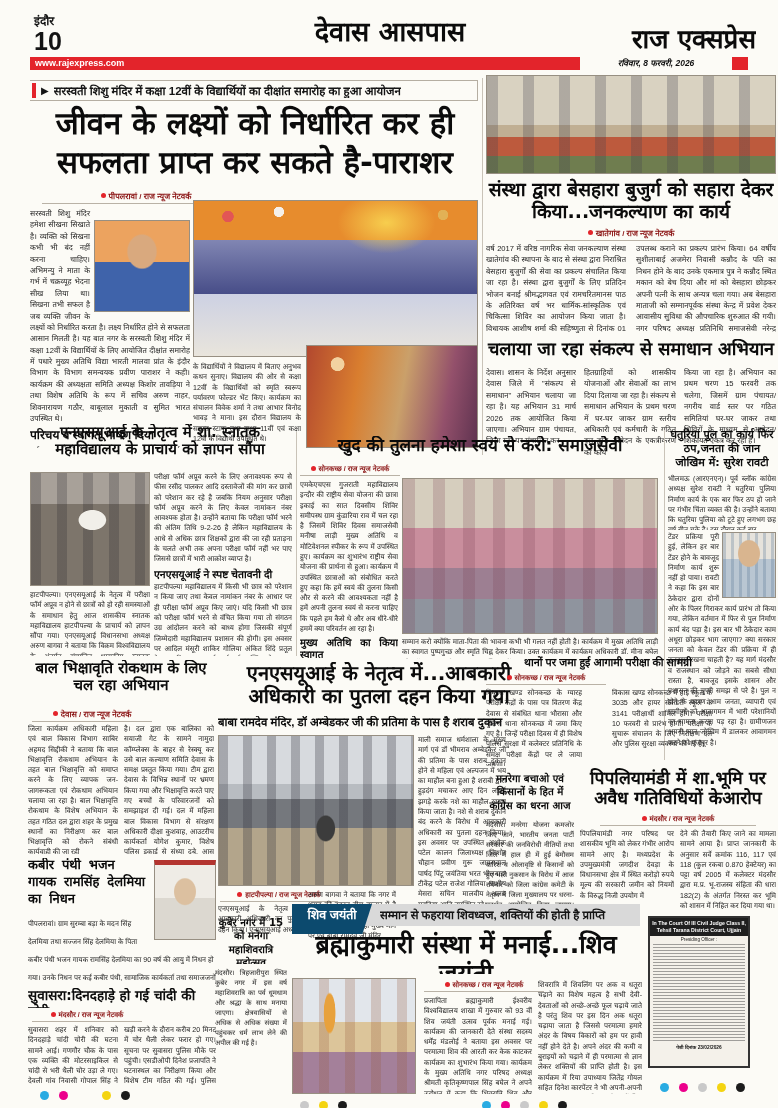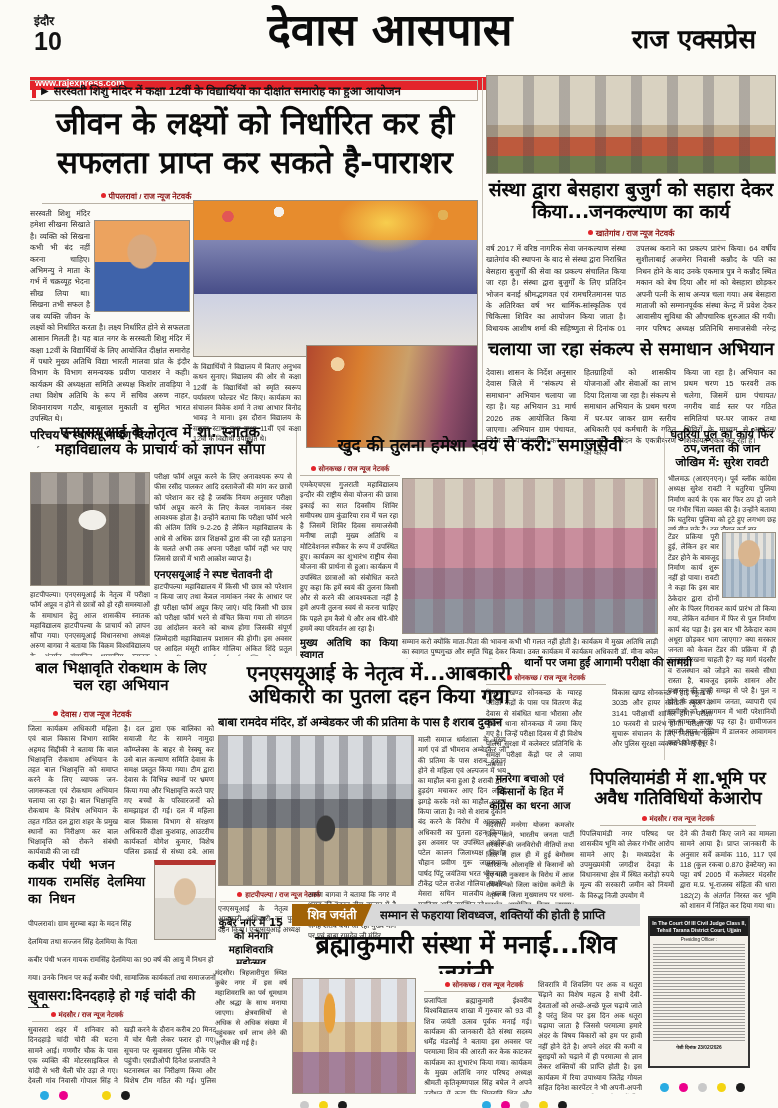--- a/index.html
+++ b/index.html
@@ -62,24 +62,24 @@
 </style>
 </head>
 <body>
 
 <div class="page">
 
   <div class="abs" style="left:34px;top:12px;width:90px;">
     <div style="font-size:12px;font-weight:bold;">इंदौर</div>
     <div style="font-size:25px;font-weight:bold;line-height:1;">10</div>
   </div>
-  <div class="abs hl" style="left:200px;top:4px;width:380px;height:50px;font-size:44px;">देवास आसपास</div>
+  <div class="abs hl" style="left:200px;top:16px;width:380px;height:50px;font-size:27px;">देवास आसपास</div>
   <div class="abs hl" style="left:560px;top:24px;width:196px;height:32px;font-size:26px;text-align:right;">राज एक्सप्रेस</div>
 
-  <div class="abs" style="left:30px;top:57px;width:718px;height:13px;background:#e3242b;margin-top:20px;">
+  <div class="abs" style="left:30px;top:57px;width:718px;height:13px;background:#e3242b;">
     <div style="position:absolute;left:5px;top:0;height:13px;line-height:13px;color:#fff;font-size:9px;font-weight:bold;">www.rajexpress.com</div>
     <div style="position:absolute;right:16px;top:0;width:152px;height:13px;background:#fcfbf6;color:#111;font-size:8.5px;font-weight:bold;text-align:center;line-height:13px;font-style:italic;">रविवार, 8 फरवरी, 2026</div>
   </div>
 
   <div class="abs" style="left:30px;top:80px;width:448px;height:21px;border:1px solid #b5aea2;border-left:none;display:flex;align-items:center;gap:5px;padding-left:2px;">
     <span style="width:4px;height:15px;background:#e3242b;display:inline-block;"></span>
     <span style="font-size:10px;">▶</span>
     <span style="font-size:11.5px;font-weight:bold;white-space:nowrap;overflow:hidden;">सरस्वती शिशु मंदिर में कक्षा 12वीं के विद्यार्थियों का दीक्षांत समारोह का हुआ आयोजन</span>
   </div>
 
@@ -196,21 +196,21 @@
     <span class="dot"></span>
     <span>मंदसौर / राज न्यूज नेटवर्क</span>
   </div>
   <div class="abs cap-txt" style="left:580px;top:829px;width:94px;height:80px;">पिपलियामंडी नगर परिषद पर शासकीय भूमि को लेकर गंभीर आरोप सामने आए है। मध्यप्रदेश के उपमुख्यमंत्री जगदीश देवड़ा के विधानसभा क्षेत्र में स्थित करोड़ो रुपये मूल्य की सरकारी जमीन को नियमों के विरुद्ध निजी उपयोग में</div>
   <div class="abs cap-txt" style="left:680px;top:829px;width:96px;height:80px;">देने की तैयारी किए जाने का मामला सामने आया है। प्राप्त जानकारी के अनुसार सर्वे क्रमांक 116, 117 एवं 118 (कुल रकबा 0.870 हेक्टेयर) का पट्टा वर्ष 2005 में कलेक्टर मंदसौर द्वारा म.प्र. भू-राजस्व संहिता की धारा 182(2) के अंतर्गत निरस्त कर भूमि को शासन में निहित कर दिया गया था।</div>
 
   <div class="abs hl" style="left:215px;top:916px;width:72px;height:48px;font-size:10.2px;line-height:1.3;">कुबेर नगर में 15 को मनेगा महाशिवरात्रि महोत्सव</div>
   <div class="abs cap-txt" style="left:215px;top:968px;width:72px;height:126px;font-size:6.9px;">मंदसौर। त्रिहजारीपुरा स्थित कुबेर नगर में इस वर्ष महाशिवरात्रि का पर्व धूमधाम और श्रद्धा के साथ मनाया जाएगा। क्षेत्रवासियों से अधिक से अधिक संख्या में पहुंचकर धर्म लाभ लेने की अपील की गई है।</div>
 
   <div class="abs" style="left:292px;top:904px;width:348px;height:22px;background:#d9d9d9;">
-    <div style="position:absolute;left:0;top:0;width:80px;height:22px;background:#a16207;color:#fff;font-weight:bold;font-size:12.5px;text-align:center;line-height:22px;clip-path:polygon(0 0,100% 0,88% 100%,0 100%);">शिव जयंती</div>
+    <div style="position:absolute;left:0;top:0;width:80px;height:30px;background:#0c4a6e;color:#fff;font-weight:bold;font-size:12.5px;text-align:center;line-height:22px;clip-path:polygon(0 0,100% 0,88% 100%,0 100%);">शिव जयंती</div>
     <div style="position:absolute;left:88px;top:0;right:4px;height:22px;font-weight:bold;font-size:11.5px;line-height:22px;white-space:nowrap;overflow:hidden;">सम्मान से फहराया शिवध्वज, शक्तियों की होती है प्राप्ति</div>
   </div>
   <div class="abs hl" style="left:290px;top:930px;width:352px;height:44px;font-size:25px;">ब्रह्माकुमारी संस्था में मनाई...शिव जयंती</div>
   <div class="abs photo ph-shiv" style="left:292px;top:978px;width:124px;height:116px;"></div>
   <div class="abs byline" style="left:424px;top:980px;width:120px;font-size:7px;">
     <span class="dot"></span>
     <span>सोनकच्छ / राज न्यूज नेटवर्क</span>
   </div>
   <div class="abs cap-txt" style="left:424px;top:996px;width:108px;height:98px;">प्रजापिता ब्रह्माकुमारी ईश्वरीय विश्वविद्यालय शाखा में गुरुवार को 93 वीं शिव जयंती उत्सव पूर्वक मनाई गई। कार्यक्रम की जानकारी देते संस्था सदस्य धर्मेंद्र मंडलोई ने बताया इस अवसर पर परमात्मा शिव की आरती कर केक काटकर कार्यक्रम का शुभारंभ किया गया। कार्यक्रम के मुख्य अतिथि नगर परिषद अध्यक्ष श्रीमती कृतिकृष्णपाल सिंह बघेल ने अपने उद्बोधन में कहा कि शिवरात्रि शिव और शक्ति का पावन संगम है परमात्मा को पाने के लिए मन को शुद्ध रखना, ईर्ष्या द्वेष नफरत को खत्म करना चाहिए। शिव का अर्थ बिंदु और बिंदु संपूर्णता की निशानी है। ब्रह्माकुमारी सोनाली दीदी संचालिका ने कहा कि</div>
   <div class="abs cap-txt" style="left:538px;top:980px;width:104px;height:114px;">शिवरात्रि में शिवलिंग पर अक व धतूरा चढ़ाने का विशेष महत्व है सभी देवी-देवताओं को अच्छे-अच्छे फूल चढ़ाये जाते है परंतु शिव पर इस दिन अक धतूरा चढ़ाया जाता है जिससे परमात्मा हमारे अंदर के विषय विकारों को हम पर हावी नहीं होने देते है। अपने अंदर की कमी व बुराइयों को चढ़ाने में ही परमात्मा से ज्ञान लेकर शक्तियों की प्राप्ति होती है। इस कार्यक्रम में रिया उपाध्याय जितेंद्र गोयल सहित दिनेश कारपेंटर ने भी अपनी-अपनी शुभकामनाएं व्यक्त की। कार्यक्रम में शिव ध्वज फहराकर अवगुणों को त्यागने एवं पर्यावरण को स्वच्छ रखने का संकल्प लिया गया। इस अवसर पर कई गणमान्य नागरिक एवं संस्था के नियमित सदस्य गण उपस्थित थे।</div>

